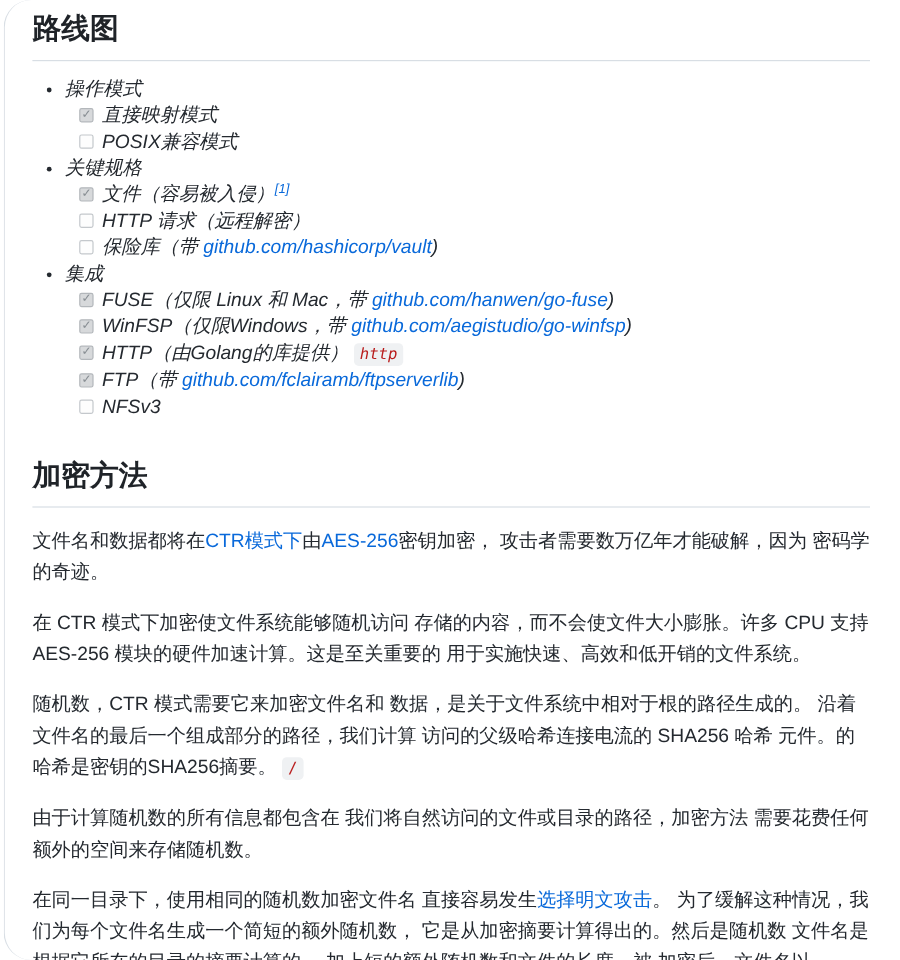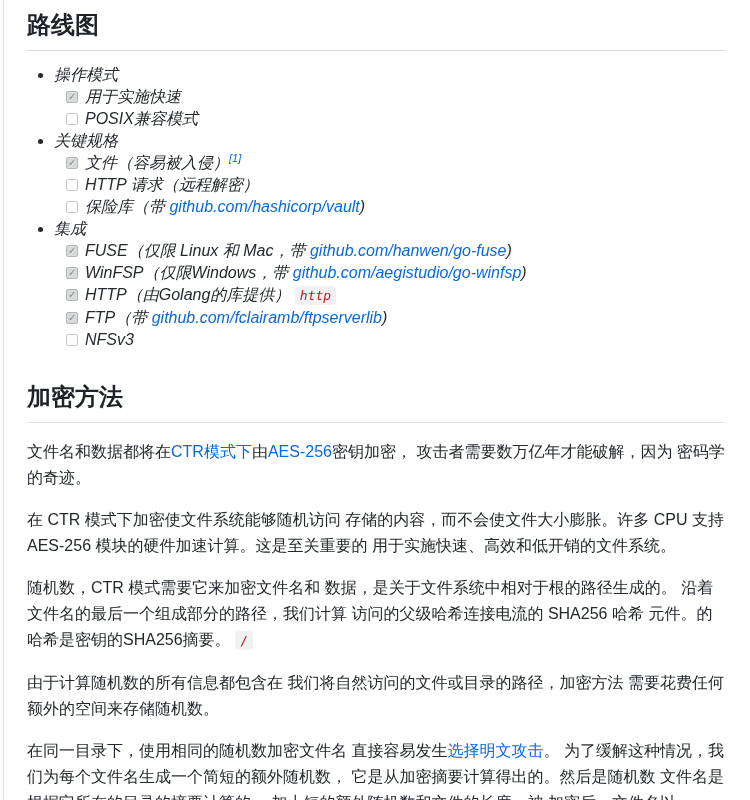--- a/index.html
+++ b/index.html
@@ -7,20 +7,21 @@
     width: 750px; height: 800px; overflow: hidden;
     font-family: "Liberation Sans", "DejaVu Sans", sans-serif;
     font-size: 16px; color: #24292f;
   }
   .container {
     box-sizing: border-box;
     margin-left: 3px;
     border-left: 1px solid #d8dee4;
     padding: 6px 25px 0 23px;
     height: 800px;
+    border-radius: 23px;
   }
   .section-heading {
     font-size: 24px; font-weight: 700; line-height: 30px;
     margin: 0; padding: 4px 0 10px 0;
     border-bottom: 1px solid #d8dee4;
     color: #1f2328;
   }
   .section-heading.second { margin-top: 27px; }
   ul.roadmap { margin: 13px 0 12px 0; padding: 0 0 0 27px; font-style: italic; }
   li.group { line-height: 22px; margin: 0; padding: 0; }
@@ -51,21 +52,21 @@
 </style>
 </head>
 <body>
 
 <div class="container">
 
   <h1 class="section-heading">路线图</h1>
 
   <ul class="roadmap" id="roadmap-list">
       <li class="group"><span>操作模式</span><div class="tasklist">
-          <div class="task"><span class="cb checked"></span><span>用于实施快速</span></div>
+          <div class="task"><span class="cb checked"></span><span>直接映射模式</span></div>
           <div class="task"><span class="cb unchecked"></span><span>POSIX兼容模式</span></div>
         </div></li>
       <li class="group"><span>关键规格</span><div class="tasklist">
           <div class="task"><span class="cb checked"></span><span>文件（容易被入侵）</span><sup class="fn"><a class="link">[1]</a></sup></div>
           <div class="task"><span class="cb unchecked"></span><span>HTTP 请求（远程解密）</span></div>
           <div class="task"><span class="cb unchecked"></span><span>保险库（带 </span><a class="link">github.com/hashicorp/vault</a><span>)</span></div>
         </div></li>
       <li class="group"><span>集成</span><div class="tasklist">
           <div class="task"><span class="cb checked"></span><span>FUSE（仅限 Linux 和 Mac，带 </span><a class="link">github.com/hanwen/go-fuse</a><span>)</span></div>
           <div class="task"><span class="cb checked"></span><span>WinFSP（仅限Windows，带 </span><a class="link">github.com/aegistudio/go-winfsp</a><span>)</span></div>

